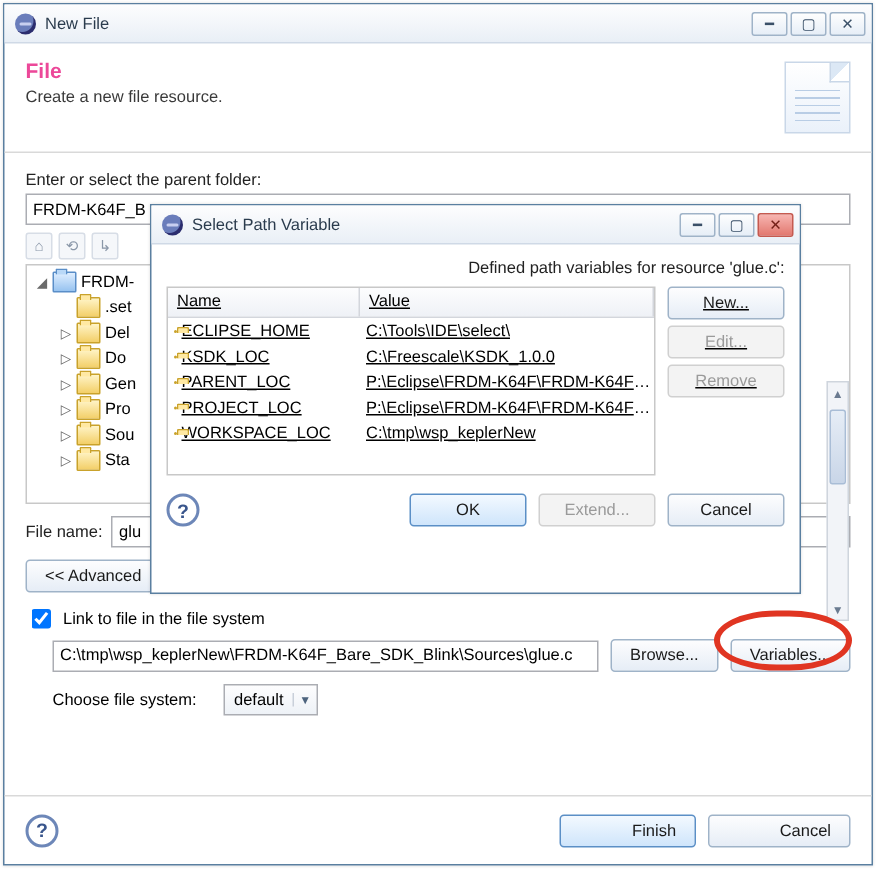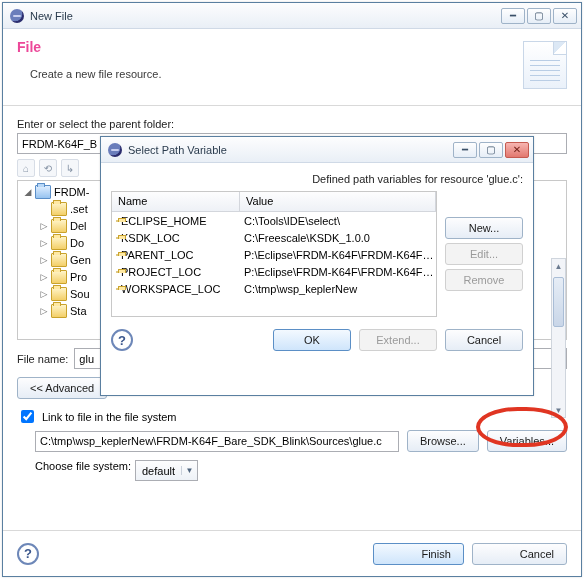--- a/index.html
+++ b/index.html
@@ -12,21 +12,21 @@
   .winbtn { width: 24px; height: 16px; border: 1px solid #9fb3c8; border-radius: 2px; background: linear-gradient(#fefefe,#e6eef7); display: flex; align-items: center; justify-content: center; font-size: 10px; color: #3a5068; cursor: default; }
   .winbtn.close { background: linear-gradient(#f7b5b1,#e2786f); border-color: #c55a50; color: #742018; }
   .eclipse-glyph { width:14px;height:14px;border-radius:50%;background:radial-gradient(circle at 35% 35%,#6a7dbb 0 55%,#2b2d6e 60% 100%);position:relative; }
   .eclipse-glyph::after { content:"";position:absolute;left:3px;top:6px;width:8px;height:2px;background:#c8cff0;border-radius:1px; }
 
   
   .main.window { left:2px; top:2px; width:580px; height:575px; }
   .header { padding: 10px 14px 12px; border-bottom: 1px solid #d9d9d9; display:flex; }
   .header-left { flex:1; }
   .header h1 { font-size: 14px; font-weight: bold; margin: 0 0 4px; color:#ec4899; }
-  .header p { margin: 13px; color: #3a3a3a; }
+  .header p { margin: 0; color: #3a3a3a; }
   .doc-icon { width:44px;height:48px;border:1px solid #c9d7e8;background:linear-gradient(#fff,#eaf1fa);position:relative; margin-top:2px;}
   .doc-icon::before { content:"";position:absolute;right:0;top:0;width:12px;height:12px;background:linear-gradient(135deg,#dce8f5 50%,#fff 50%);border-left:1px solid #c9d7e8;border-bottom:1px solid #c9d7e8; }
   .doc-icon .lines{position:absolute;left:6px;top:18px;right:6px;bottom:6px;background:repeating-linear-gradient(#b9cde5 0 1px,transparent 1px 5px);}
   .body { padding: 10px 14px 0; position: relative; }
   .lbl { display:block; margin: 2px 0 3px; color:#222; }
   .txt { width: 100%; height: 21px; border: 1px solid #abadb3; padding: 2px 4px; background:#fff; }
   .toolbar-row { display:flex; gap:4px; margin-top:4px; height:20px; align-items:center; }
   .navbtn { width:18px;height:18px;border:1px solid #d7dde6;background:#f5f7fa;border-radius:2px;display:flex;align-items:center;justify-content:center;color:#8a97a8;font-size:10px; }
   .tree { margin-top:2px; border:1px solid #c8c8c8; height:160px; overflow:auto; background:#fff; padding:2px 0; }
   .tree .row { display:flex; align-items:center; height:17px; padding-left: 4px; }
@@ -44,44 +44,44 @@
   .filename-row { display:flex; align-items:center; gap:6px; margin-top:8px; }
   .filename-row .txt { flex:1; }
   .btn { height:22px; border:1px solid #9fb3c8; border-radius:3px; background:linear-gradient(#fdfdfe,#e6edf6); padding:0 12px; cursor:default; color:#1a1a1a; }
   .btn.disabled{color:#9a9a9a;background:#f3f3f3;border-color:#d0d0d0;}
   .btn.primary{background:linear-gradient(#f3f9ff,#cfe5fb);border-color:#5b8fc6;}
   .adv { margin-top:8px; }
   .chk-row { margin-top:8px; display:flex; align-items:center; gap:5px; }
   .chk { width:13px; height:13px; }
   .link-row { display:flex; gap:8px; margin:4px 0 0 18px; align-items:center; }
   .link-row .txt { flex:1; }
-  .choose-row { display:flex; gap:4px; margin:8px 0 0 18px; }
+  .choose-row { display:flex; align-items:center; gap:18px; margin:8px 0 0 18px; }
   .dropd { display:flex; align-items:center; border:1px solid #abadb3; height:21px; background:linear-gradient(#fdfdfe,#eef2f7); }
   .dropd .val{padding:0 6px;} .dropd .ar{width:16px;text-align:center;border-left:1px solid #c9d0da;color:#4e647e;font-size:8px;}
 
   .footer { position:absolute; left:0; right:0; bottom:0; height:46px; border-top:1px solid #d9d9d9; display:flex; align-items:center; padding:0 14px; gap:8px; }
   .help { width:22px;height:22px;border:2px solid #6d87b8;border-radius:50%;display:flex;align-items:center;justify-content:center;color:#3a568c;font-weight:bold;font-size:13px; }
   .footer .spacer{flex:1;}
   .footer .btn{min-width:80px;padding-left:47px;}
 
   .redring{position:absolute;border:4px solid #e03522;border-radius:50%/55%;pointer-events:none;}
 
   
   .dlg.window { left:100px; top:136px; width:434px; height:260px; z-index:5; }
   .dlg .content{ padding:8px 10px 10px; }
   .dlg .lbl{ margin-bottom:6px;text-align:right; }
-  .grid-wrap { display:flex; gap:8px; }
+  .grid-wrap { display:flex; gap:8px;text-decoration:underline; }
   .grid { flex:1; border:1px solid #c8c8c8; background:#fff; height:126px; overflow:hidden; }
   .grid-hd { display:flex; background:linear-gradient(#fdfdfe,#eef1f6); border-bottom:1px solid #d3d6dc; height:20px; }
   .grid-hd .col{ padding:3px 6px; border-right:1px solid #d3d6dc; }
   .col.name{width:128px;} .col.value{flex:1;}
   .grid-body .grow{ display:flex; height:17px; align-items:center; }
   .grid-body .fc{width:128px; padding-left:4px; display:flex; align-items:center; gap:3px;}
   .grid-body .vc{flex:1; padding-left:4px; white-space:nowrap; overflow:hidden; text-overflow:ellipsis;}
-  .sidebtns{display:flex;flex-direction:column;gap:4px;width:78px;justify-content:center;}
+  .sidebtns{display:flex;flex-direction:column;gap:4px;width:78px;}
   .sidebtns .btn{width:100%;}
   .dlg .footer2{display:flex;align-items:center;gap:8px;margin-top:12px;}
   .dlg .footer2 .spacer{flex:1;}
   .dlg .footer2 .btn{min-width:78px;}
 </style>
 </head>
 <body>
 
 <div class="main window">
   <div class="titlebar">

